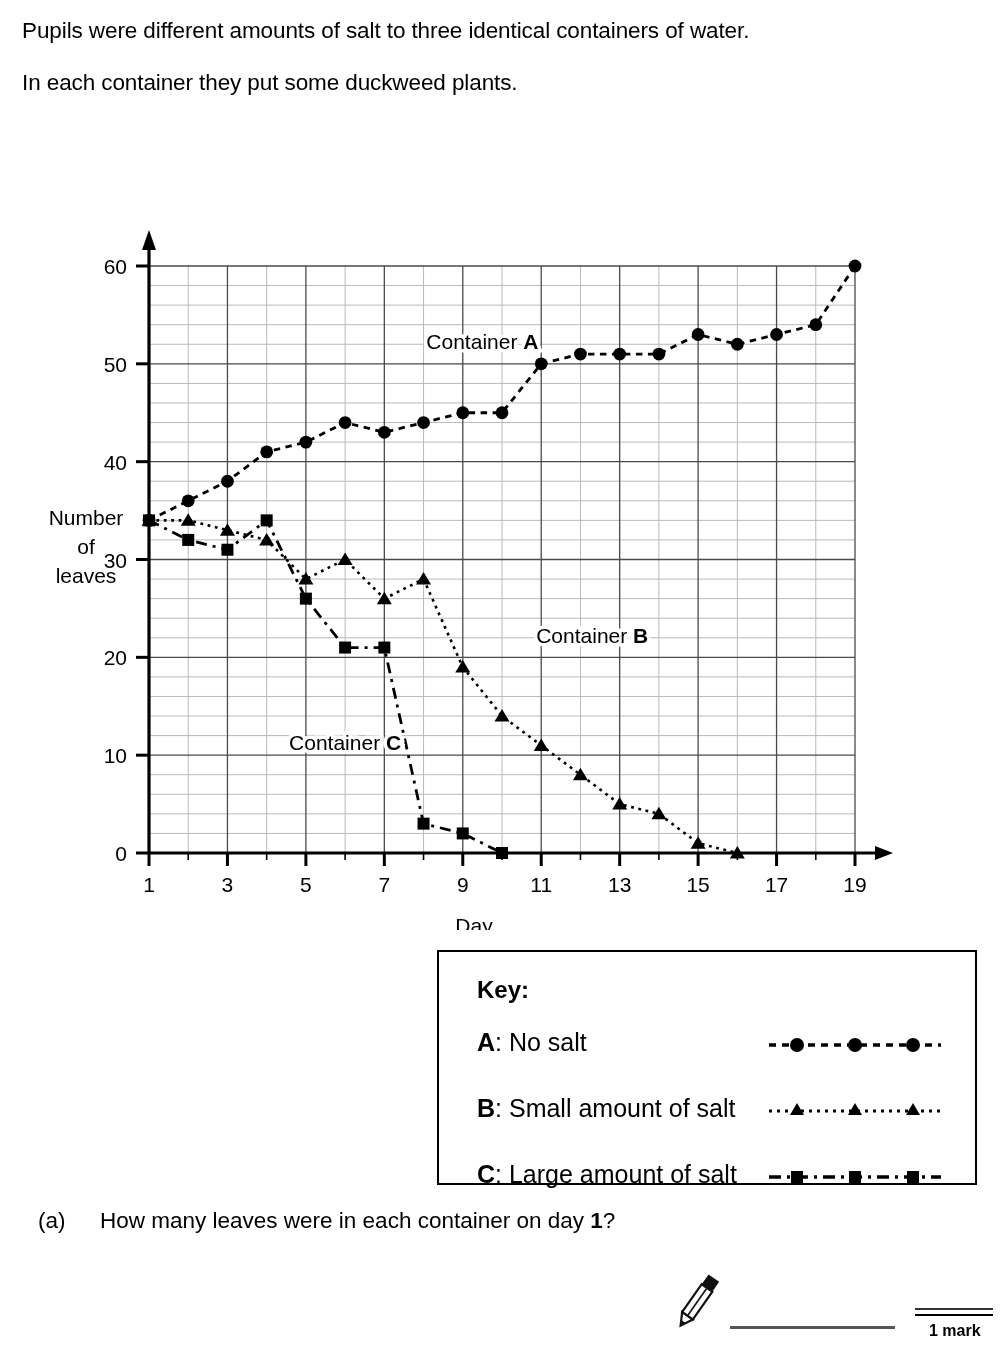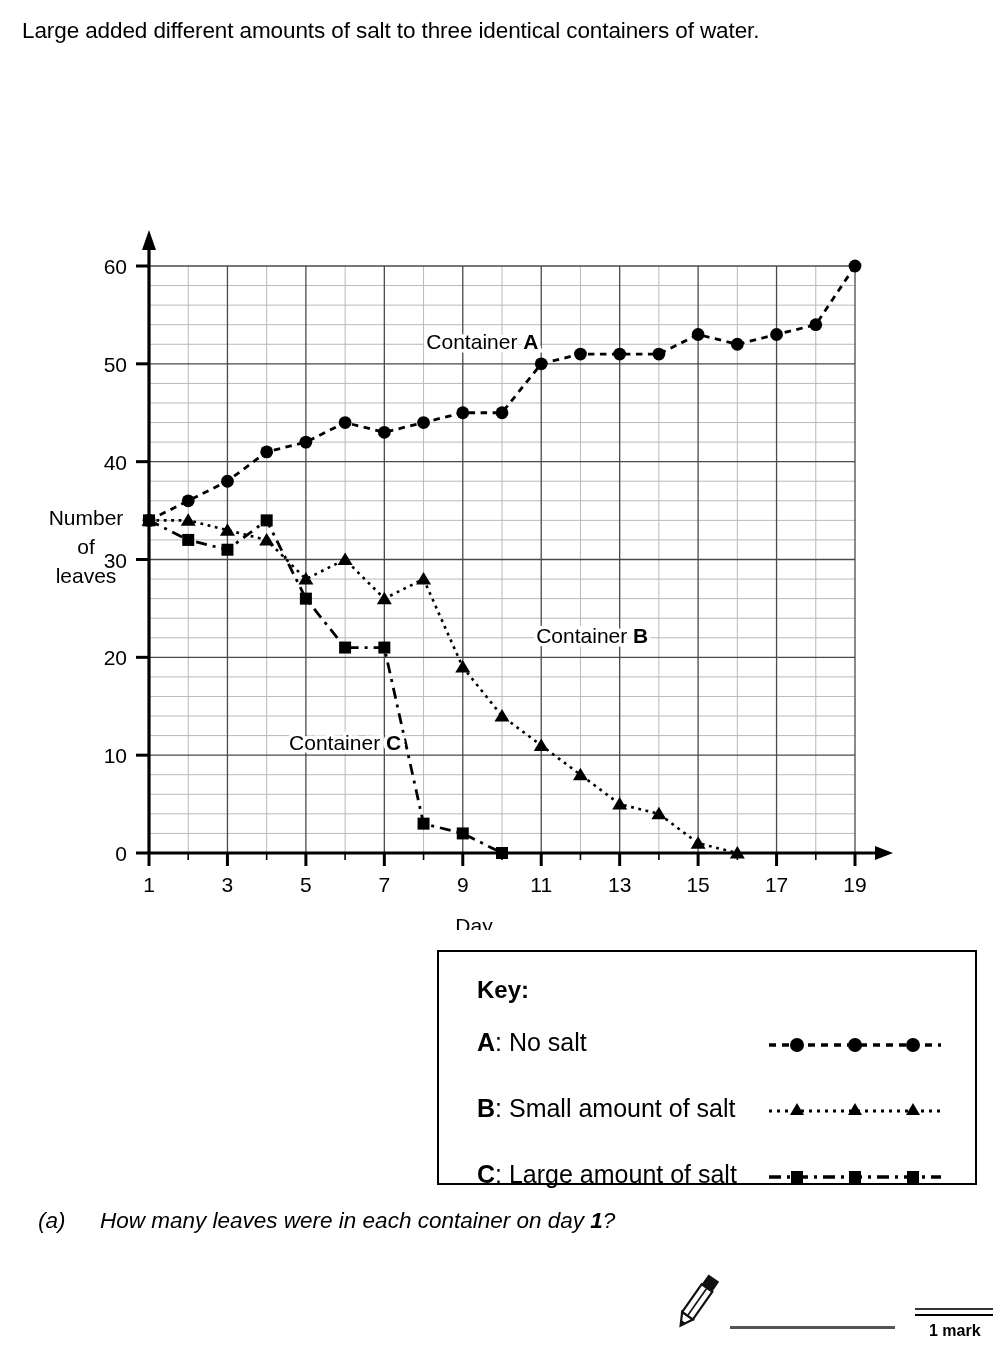--- a/index.html
+++ b/index.html
@@ -24,36 +24,37 @@
     position:absolute;left:437px;top:950px;width:540px;height:235px;
     border:2.5px solid #000;background:#fff;box-sizing:border-box;
   }
   .key-title{position:absolute;left:38px;top:24px;font-size:24px;font-weight:bold;}
   .key-row{position:absolute;left:38px;height:34px;}
   .key-row .lbl{font-size:25px;white-space:nowrap;}
   .key-row .lbl b{font-weight:bold;}
   .key-sample{position:absolute;left:330px;width:180px;height:34px;}
 
   
-  #question{position:absolute;left:38px;top:1208px;font-size:22.5px;font-style:italic;}
+  #question{position:absolute;left:38px;top:1208px;font-size:22.5px;}
   #question .qlabel{display:inline-block;width:62px;}
   #question b{font-weight:bold;}
 
   #answer-line{position:absolute;left:730px;top:1326px;width:165px;height:3px;background:#555;}
   #mark-box{position:absolute;left:915px;top:1300px;width:78px;height:46px;}
   #mark-box .rule{position:absolute;left:0;top:8px;width:78px;height:1.5px;background:#333;}
   #mark-box .rule2{position:absolute;left:0;top:14px;width:78px;height:2px;background:#000;}
   #mark-box .mk{position:absolute;left:14px;top:22px;font-size:16px;font-weight:bold;}
   #pencil{position:absolute;left:668px;top:1268px;width:56px;height:66px;}
 </style>
 </head>
 <body>
 
 <div class="intro">
-  <p><span>Large added </span><b>different amounts of salt</b><span> to three identical containers of water.</span></p>
+  <p><span>Pupils were </span><b>different amounts of salt</b><span> to three identical containers of water.</span></p>
+  <p>In each container they put some duckweed plants.</p>
 </div>
 
 <div id="chart-wrap">
   <svg id="chart" width="1005" height="700" viewBox="0 0 1005 700">
     <g id="g-minor" stroke="#b9b9b9" stroke-width="1">
         <line x1="188.22222222222223" y1="36" x2="188.22222222222223" y2="623"></line>
         <line x1="266.6666666666667" y1="36" x2="266.6666666666667" y2="623"></line>
         <line x1="345.1111111111111" y1="36" x2="345.1111111111111" y2="623"></line>
         <line x1="423.55555555555554" y1="36" x2="423.55555555555554" y2="623"></line>
         <line x1="502" y1="36" x2="502" y2="623"></line>

